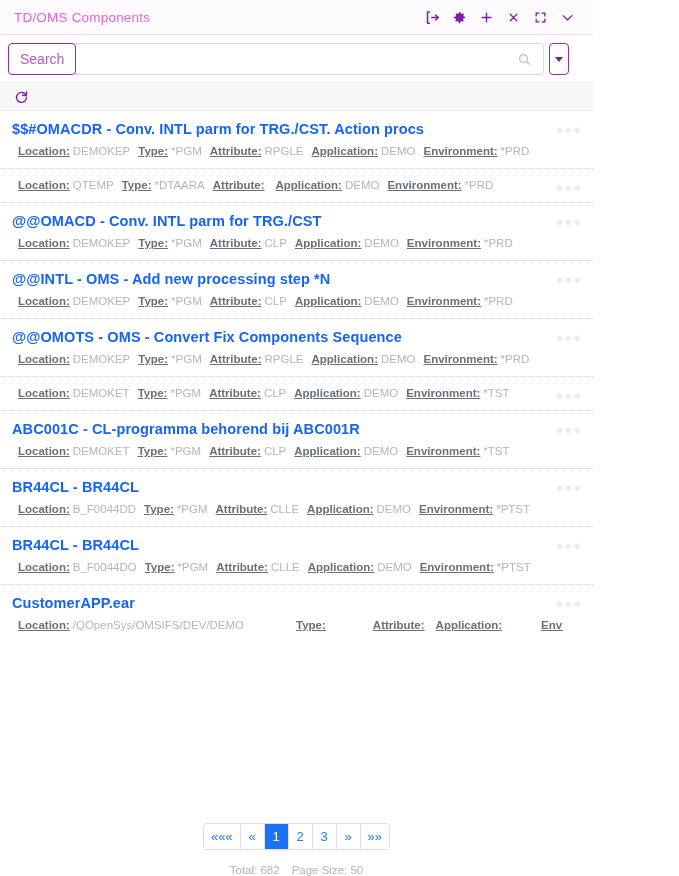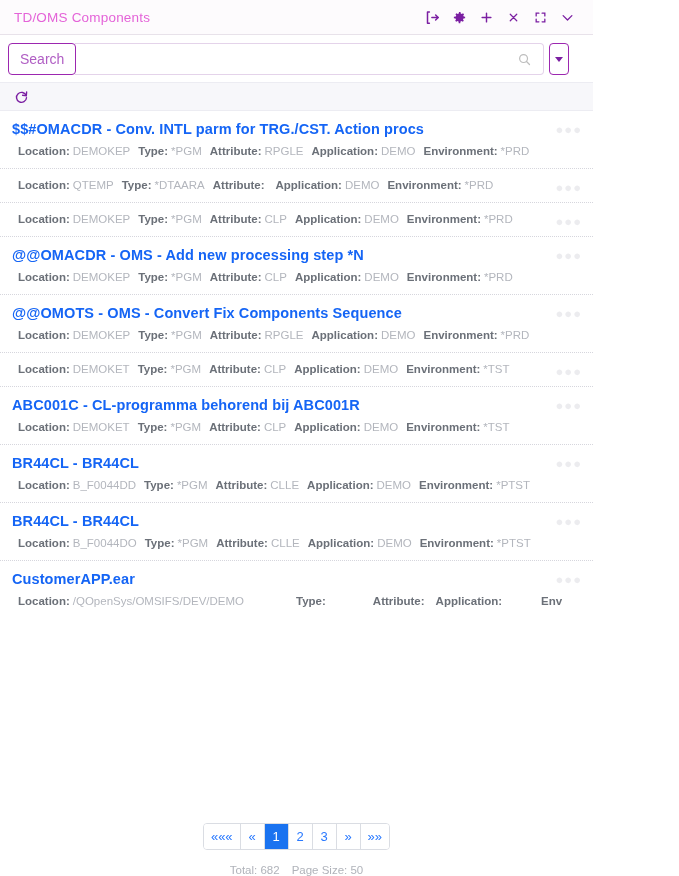--- a/index.html
+++ b/index.html
@@ -178,20 +178,21 @@
   .item-meta {
     font-size: 11.5px;
     white-space: nowrap;
     padding-left: 6px;
     overflow: hidden;
   }
   .meta-pair { margin-right: 8px; display: inline; }
   .meta-label {
     color: #6b7078;
     font-weight: bold;
+    text-decoration: underline;
   }
   .meta-value {
     color: #b3b6bd;
     margin-left: 3px;
   }
   .item-dots {
     position: absolute;
     top: 12px;
     right: 11px;
     color: #ececef;
@@ -336,28 +337,29 @@
     </div>
 
     <div class="list-item">
       <div class="item-meta">
         <span class="meta-pair"><span class="meta-label">Location:</span><span class="meta-value">QTEMP</span></span><span class="meta-pair"><span class="meta-label">Type:</span><span class="meta-value">*DTAARA</span></span><span class="meta-pair"><span class="meta-label">Attribute:</span><span class="meta-value"></span></span><span class="meta-pair"><span class="meta-label">Application:</span><span class="meta-value">DEMO</span></span><span class="meta-pair"><span class="meta-label">Environment:</span><span class="meta-value">*PRD</span></span>
       </div>
       <div class="item-dots">●●●</div>
     </div>
 
     <div class="list-item">
+      <div class="item-title">@@OMACD -  Conv. INTL parm for TRG./CST</div>
       <div class="item-meta">
         <span class="meta-pair"><span class="meta-label">Location:</span><span class="meta-value">DEMOKEP</span></span><span class="meta-pair"><span class="meta-label">Type:</span><span class="meta-value">*PGM</span></span><span class="meta-pair"><span class="meta-label">Attribute:</span><span class="meta-value">CLP</span></span><span class="meta-pair"><span class="meta-label">Application:</span><span class="meta-value">DEMO</span></span><span class="meta-pair"><span class="meta-label">Environment:</span><span class="meta-value">*PRD</span></span>
       </div>
       <div class="item-dots">●●●</div>
     </div>
 
     <div class="list-item">
-      <div class="item-title">@@OMACDR -  OMS - Add new processing step *N</div>
+      <div class="item-title">@@INTL -  OMS - Add new processing step *N</div>
       <div class="item-meta">
         <span class="meta-pair"><span class="meta-label">Location:</span><span class="meta-value">DEMOKEP</span></span><span class="meta-pair"><span class="meta-label">Type:</span><span class="meta-value">*PGM</span></span><span class="meta-pair"><span class="meta-label">Attribute:</span><span class="meta-value">CLP</span></span><span class="meta-pair"><span class="meta-label">Application:</span><span class="meta-value">DEMO</span></span><span class="meta-pair"><span class="meta-label">Environment:</span><span class="meta-value">*PRD</span></span>
       </div>
       <div class="item-dots">●●●</div>
     </div>
 
     <div class="list-item">
       <div class="item-title">@@OMOTS -  OMS - Convert Fix Components Sequence</div>
       <div class="item-meta">
         <span class="meta-pair"><span class="meta-label">Location:</span><span class="meta-value">DEMOKEP</span></span><span class="meta-pair"><span class="meta-label">Type:</span><span class="meta-value">*PGM</span></span><span class="meta-pair"><span class="meta-label">Attribute:</span><span class="meta-value">RPGLE</span></span><span class="meta-pair"><span class="meta-label">Application:</span><span class="meta-value">DEMO</span></span><span class="meta-pair"><span class="meta-label">Environment:</span><span class="meta-value">*PRD</span></span>

